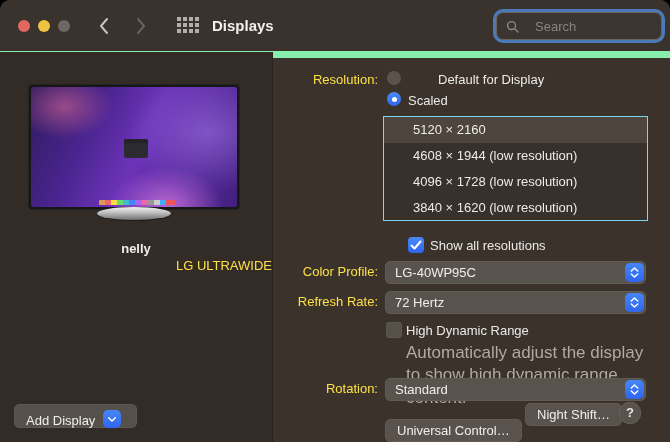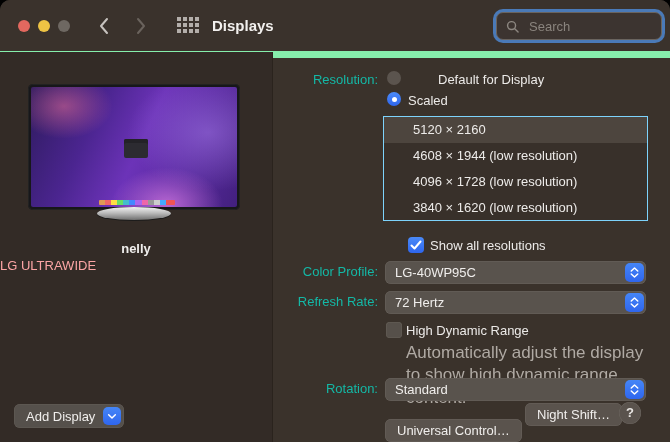--- a/index.html
+++ b/index.html
@@ -13,45 +13,45 @@
   .t-yellow{left:38px;background:#eec344;}
   .t-gray{left:58px;background:#6e6862;}
   .nav-chevron{position:absolute;top:17px;}
   .nav-back{left:98px;}
   .nav-fwd{left:135px;}
   .grid-icon{position:absolute;left:177px;top:17px;display:grid;grid-template-columns:repeat(4,4px);grid-auto-rows:4px;gap:2px;}
   .grid-icon i{background:#b3aeaa;display:block;}
   .win-title{position:absolute;left:212px;top:17px;font-size:15px;font-weight:bold;color:#f2f0ee;}
   .searchbox{position:absolute;left:496px;top:12px;width:164px;height:26px;background:#3c3430;border:1px solid #6a645f;border-radius:7px;box-shadow:0 0 0 3px #4a7ab8;display:flex;align-items:center;}
   .searchbox svg{margin-left:9px;flex:0 0 auto;}
-  .searchbox input{background:transparent;border:none;outline:none;color:#d6d2ce;font-size:13px;margin-left:8px;width:120px;font-family:"Liberation Sans",sans-serif;}
+  .searchbox input{background:transparent;border:none;outline:none;color:#d6d2ce;font-size:13px;margin-left:14px;width:120px;font-family:"Liberation Sans",sans-serif;}
   .searchbox input::placeholder{color:#8a847e;}
 
   
   .sidebar{position:absolute;left:0;top:52px;width:272px;height:390px;background:#332b26;border-right:1px solid #2a231d;}
   .monitor{position:absolute;left:28px;top:84px;width:212px;height:126px;background:#17171a;border-radius:5px;box-shadow:inset 0 0 0 1px #222;}
   .screen{position:absolute;left:31px;top:87px;width:206px;height:120px;border-radius:2px;overflow:hidden;
     background:
       radial-gradient(90px 60px at 66% 98%, rgba(214,122,225,.75), transparent 62%),
       radial-gradient(75px 50px at 16% 16%, rgba(228,108,150,.55), transparent 65%),
       radial-gradient(130px 95px at 86% 38%, rgba(160,118,228,.55), transparent 62%),
       linear-gradient(115deg,#2e1b5e 0%,#4b2590 30%,#6c33b8 52%,#5b2ba2 72%,#42207e 100%);}
   .mini-window{position:absolute;left:124px;top:139px;width:24px;height:19px;background:#2c2b31;border-radius:2px;box-shadow:inset 0 4px 0 #232227;}
   .dock{position:absolute;left:99px;top:200px;width:76px;height:5px;border-radius:1px;
     background:linear-gradient(90deg,#d95 0 8%,#e66 8% 16%,#fd4 16% 24%,#6d6 24% 32%,#4bc 32% 40%,#48f 40% 48%,#a6e 48% 56%,#e6a 56% 64%,#999 64% 72%,#ccc 72% 80%,#4af 80% 88%,#e55 88% 100%);}
   .stand{position:absolute;left:97px;top:207px;width:74px;height:13px;border-radius:50%;
     background:linear-gradient(#f2f2f2,#bdbdbd 45%,#6f6f6f);box-shadow:0 1px 0 #1c1c1c;}
   .display-name{position:absolute;left:0;top:241px;width:272px;text-align:center;font-size:13px;font-weight:bold;color:#f0eeec;}
-  .display-model{position:absolute;left:0;top:258px;width:272px;text-align:left;font-size:13px;color:#fca5a5;}
-  .add-display{position:absolute;left:14px;top:404px;height:24px;background:#55504b;border-radius:6px;display:flex;align-items:center;padding:0 3px 0 12px;box-shadow:inset 0 0 0 .5px #645e58;}
+  .display-model{position:absolute;left:0;top:258px;width:272px;text-align:right;font-size:13px;color:#fde047;}
+  .add-display{position:absolute;left:14px;top:404px;height:24px;background:#55504b;border-radius:6px;display:flex;align-items:flex-end;padding:0 16px 0 12px;box-shadow:inset 0 0 0 .5px #645e58;}
   .add-display .lbl{color:#f0eeec;font-size:13px;margin-right:8px;}
   .blue-chip{width:18px;height:18px;border-radius:5px;background:linear-gradient(#4586f7,#2f66ee);display:flex;align-items:center;justify-content:center;}
 
   
-  .form-label{position:absolute;left:272px;width:106px;text-align:right;font-size:13px;color:#14b8a6;}
+  .form-label{position:absolute;left:272px;width:106px;text-align:right;font-size:13px;color:#fde047;}
   .radio{position:absolute;left:387px;width:14px;height:14px;border-radius:50%;}
   .radio.off{background:#5b544e;}
   .radio.on{background:linear-gradient(#4c8bf8,#2e66ee);}
   .radio.on::after{content:"";position:absolute;left:4.5px;top:4.5px;width:5px;height:5px;border-radius:50%;background:#fff;}
   .radio-label{position:absolute;left:408px;font-size:13px;color:#eceae8;}
 
   .res-list{position:absolute;left:383px;top:116px;width:263px;height:103px;background:#38302a;border:1px solid #7dd3fc;display:flex;flex-direction:column;}
   .res-row{flex:1;display:flex;align-items:center;padding-left:29px;font-size:13px;color:#edebe9;}
   .res-row.selected{background:#4d453e;}
 

